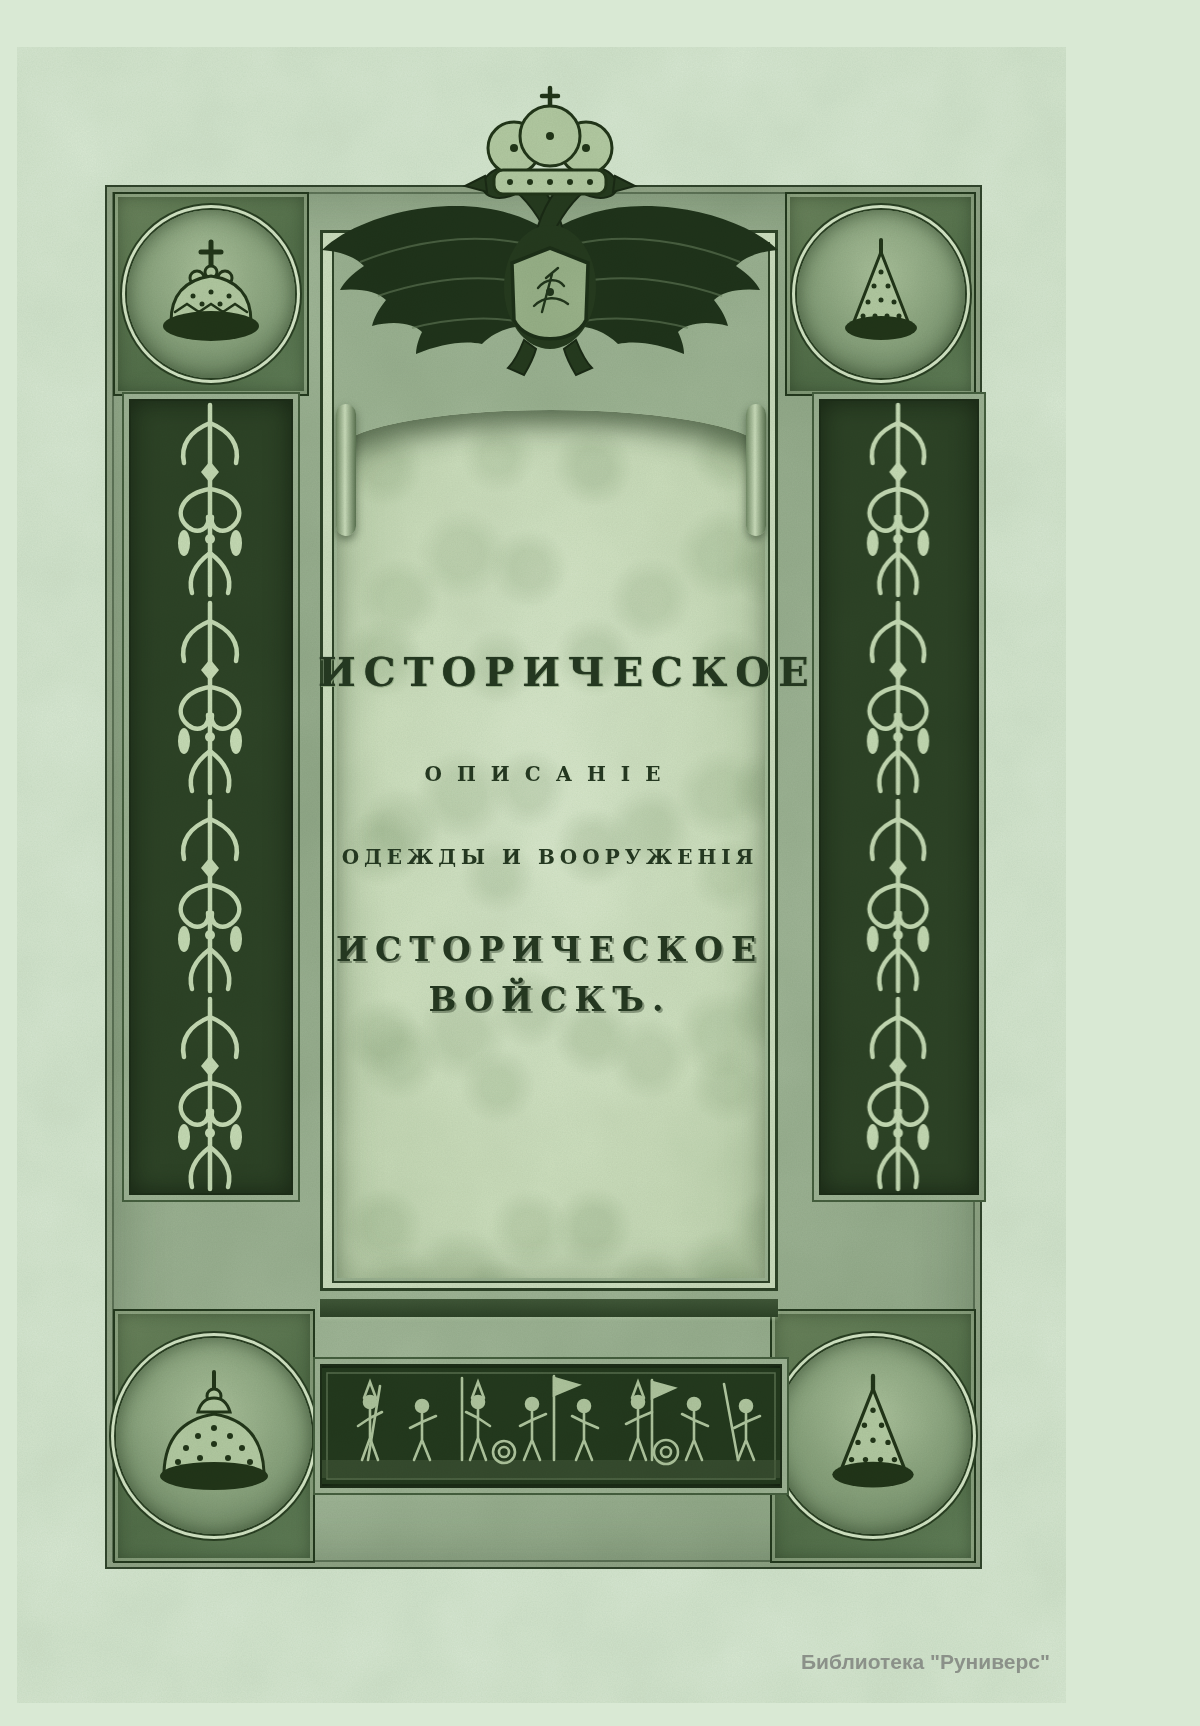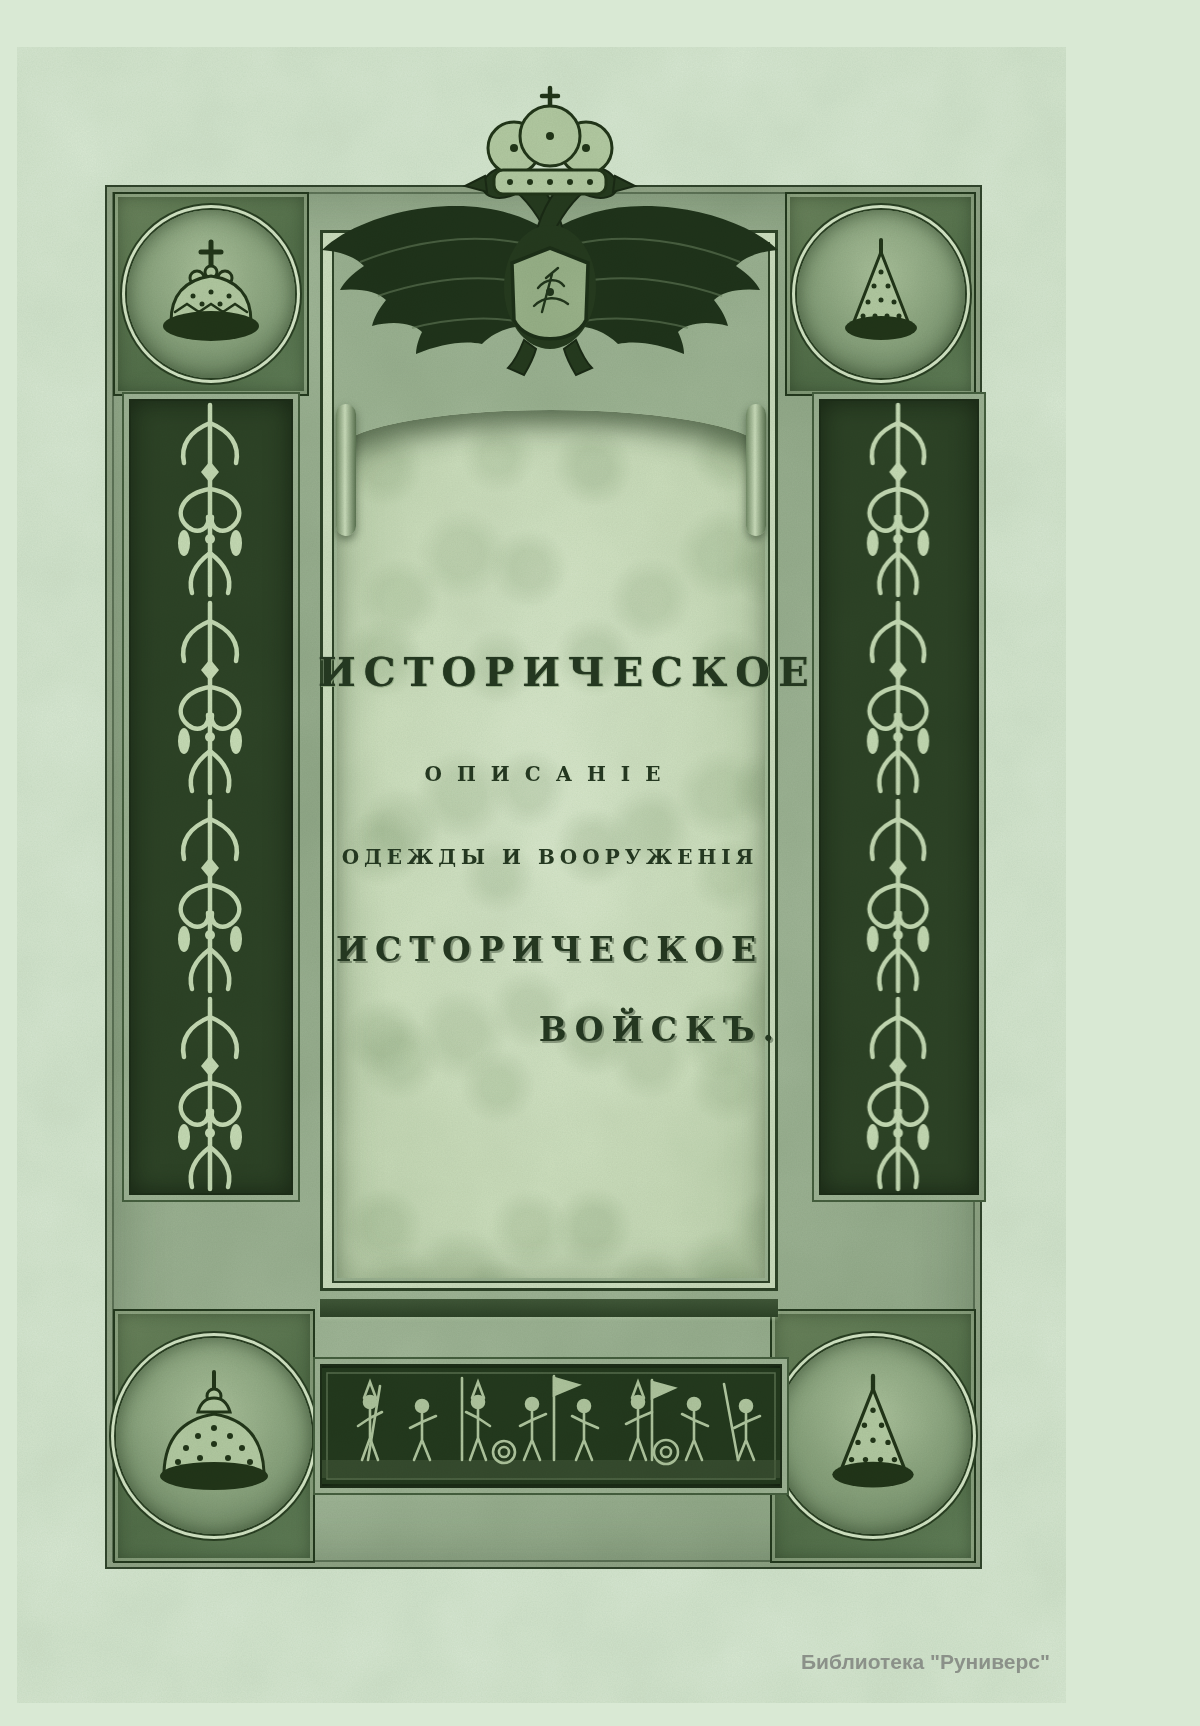--- a/index.html
+++ b/index.html
@@ -64,21 +64,21 @@
   
   .grain{position:absolute;left:105px;top:185px;width:873px;height:1380px;z-index:50;
          pointer-events:none;mix-blend-mode:multiply;opacity:.55;}
   
   .tline{position:absolute;left:318px;width:464px;text-align:center;z-index:30;
          color:#263a22;font-weight:bold;}
   .tline.l1{top:648px;font-size:40px;letter-spacing:8px;text-shadow:1px 1px 0 rgba(150,175,135,.7),0 0 1px #263a22;}
   .tline.l2{top:762px;font-size:20px;letter-spacing:15px;}
   .tline.l3{top:845px;font-size:20px;letter-spacing:5px;}
   .tline.l4{top:930px;font-size:33px;letter-spacing:8px;text-shadow:2px 2px 0 rgba(32,48,26,.38);}
-  .tline.l5{top:1010px;font-size:33px;letter-spacing:8px;text-shadow:2px 2px 0 rgba(32,48,26,.38);text-align:right;}
+  .tline.l5{top:980px;font-size:33px;letter-spacing:8px;text-shadow:2px 2px 0 rgba(32,48,26,.38);}
   
   .watermark{position:absolute;right:150px;top:1650px;z-index:60;
          font-family:"Liberation Sans", sans-serif;font-weight:bold;font-size:21px;color:#8b9189;}
   svg{overflow:visible;}
 </style>
 </head>
 <body>
 
 <div class="page">
 

